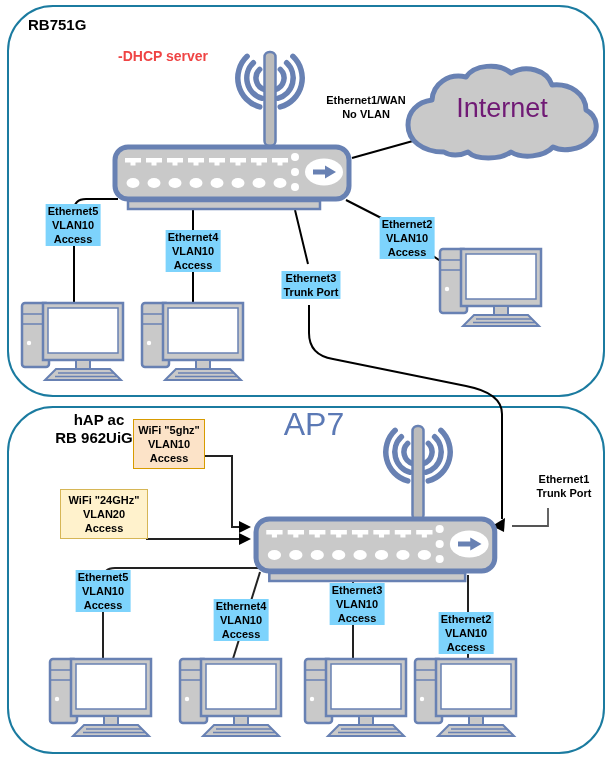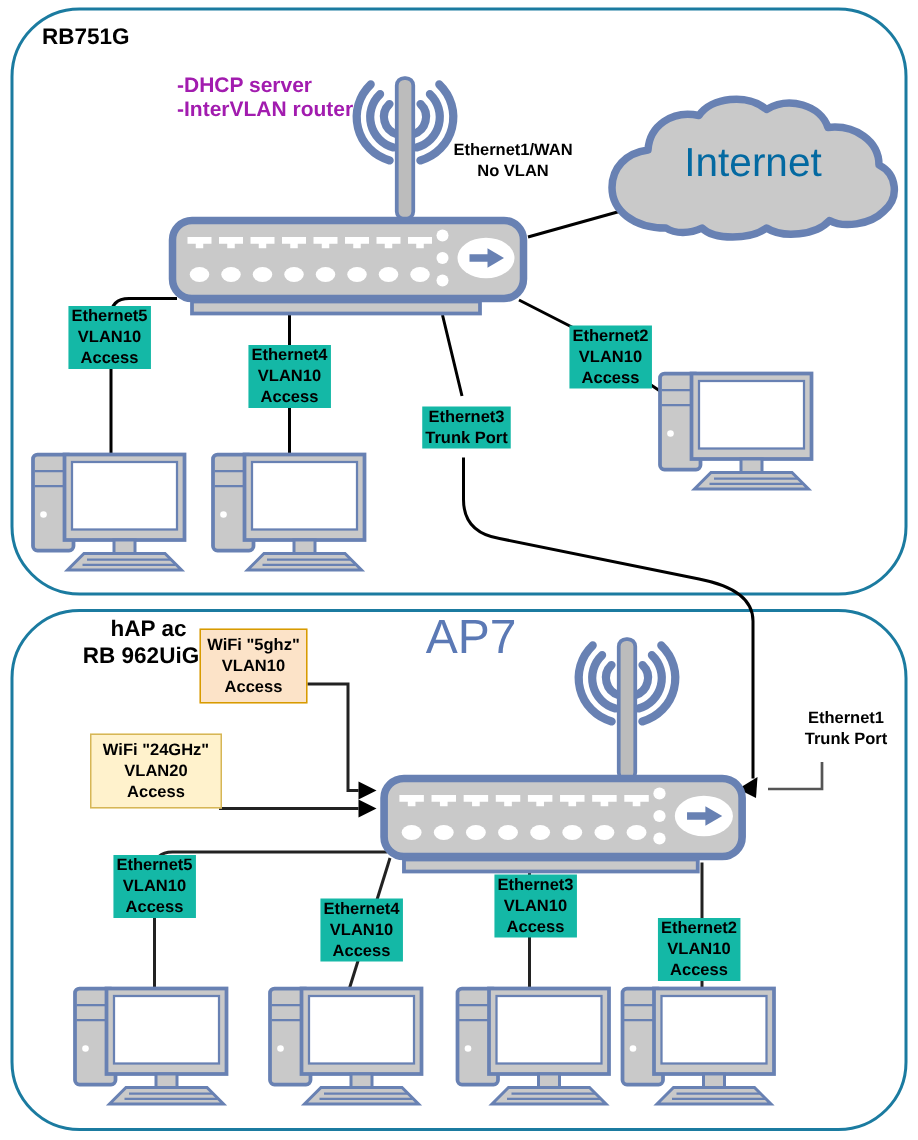--- a/index.html
+++ b/index.html
@@ -1,29 +1,29 @@
 <!DOCTYPE html>
 <html><head>
 <meta charset="utf-8">
 <style>
   html,body{margin:0;padding:0;background:#fff;}
   #stage{position:relative;width:612px;height:760px;background:#fff;overflow:hidden;
          font-family:"Liberation Sans",sans-serif;}
   svg{position:absolute;left:0;top:0;}
   .label{position:absolute;transform:translateX(-50%);text-align:center;
          font:bold 11px "Liberation Sans",sans-serif;line-height:14px;color:#000;
-         background:#14b8a6;padding:0 2px;white-space:nowrap;}
+         background:#7dd3fc;padding:0 2px;white-space:nowrap;}
   .model{position:absolute;font:bold 15px "Liberation Sans",sans-serif;color:#000;
          text-align:center;line-height:18px;white-space:nowrap;}
-  .features{position:absolute;font:bold 14px "Liberation Sans",sans-serif;color:#a21caf;
+  .features{position:absolute;font:bold 14px "Liberation Sans",sans-serif;color:#ef4444;
          line-height:16px;white-space:nowrap;}
   .sec-title{position:absolute;transform:translateX(-50%);
          font:32px "Liberation Sans",sans-serif;color:#5b79b5;white-space:nowrap;}
   .internet-label{position:absolute;transform:translateX(-50%);
-         font:27px "Liberation Sans",sans-serif;color:#0369a1;}
+         font:27px "Liberation Sans",sans-serif;color:#701a75;}
   .wifi-box{position:absolute;text-align:center;font:bold 11px "Liberation Sans",sans-serif;
          line-height:14px;color:#000;padding:3px 2px;border:1px solid;}
   .wifi5{background:#fce3c8;border-color:#d79b00;}
   .wifi24{background:#fff2cc;border-color:#d6b656;}
   .ctr{transform:translateX(-50%);}
 </style>
 </head>
 <body>
 
 <div id="stage">
@@ -134,26 +134,25 @@
     <use href="#sym-computer" x="178" y="656"></use>
     <use href="#sym-computer" x="303" y="656"></use>
     <use href="#sym-computer" x="413" y="656"></use>
   </svg>
 
   <div class="model" style="left:28px;top:16px">RB751G</div>
 
 
   <div class="features" style="left:118px;top:48px">
     <div>-DHCP server</div>
-    <div>-InterVLAN router</div>
   </div>
 
   <div class="internet-label" style="left:502px;top:93px">Internet</div>
 
-  <div class="label" style="left:342px;top:93px;background:transparent">
+  <div class="label" style="left:366px;top:93px;background:transparent">
     <div>Ethernet1/WAN</div>
     <div>No VLAN</div>
   </div>
 
   <div class="label" style="left:73px;top:204px">
     <div>Ethernet5</div>
     <div>VLAN10</div>
     <div>Access</div>
   </div>
 

